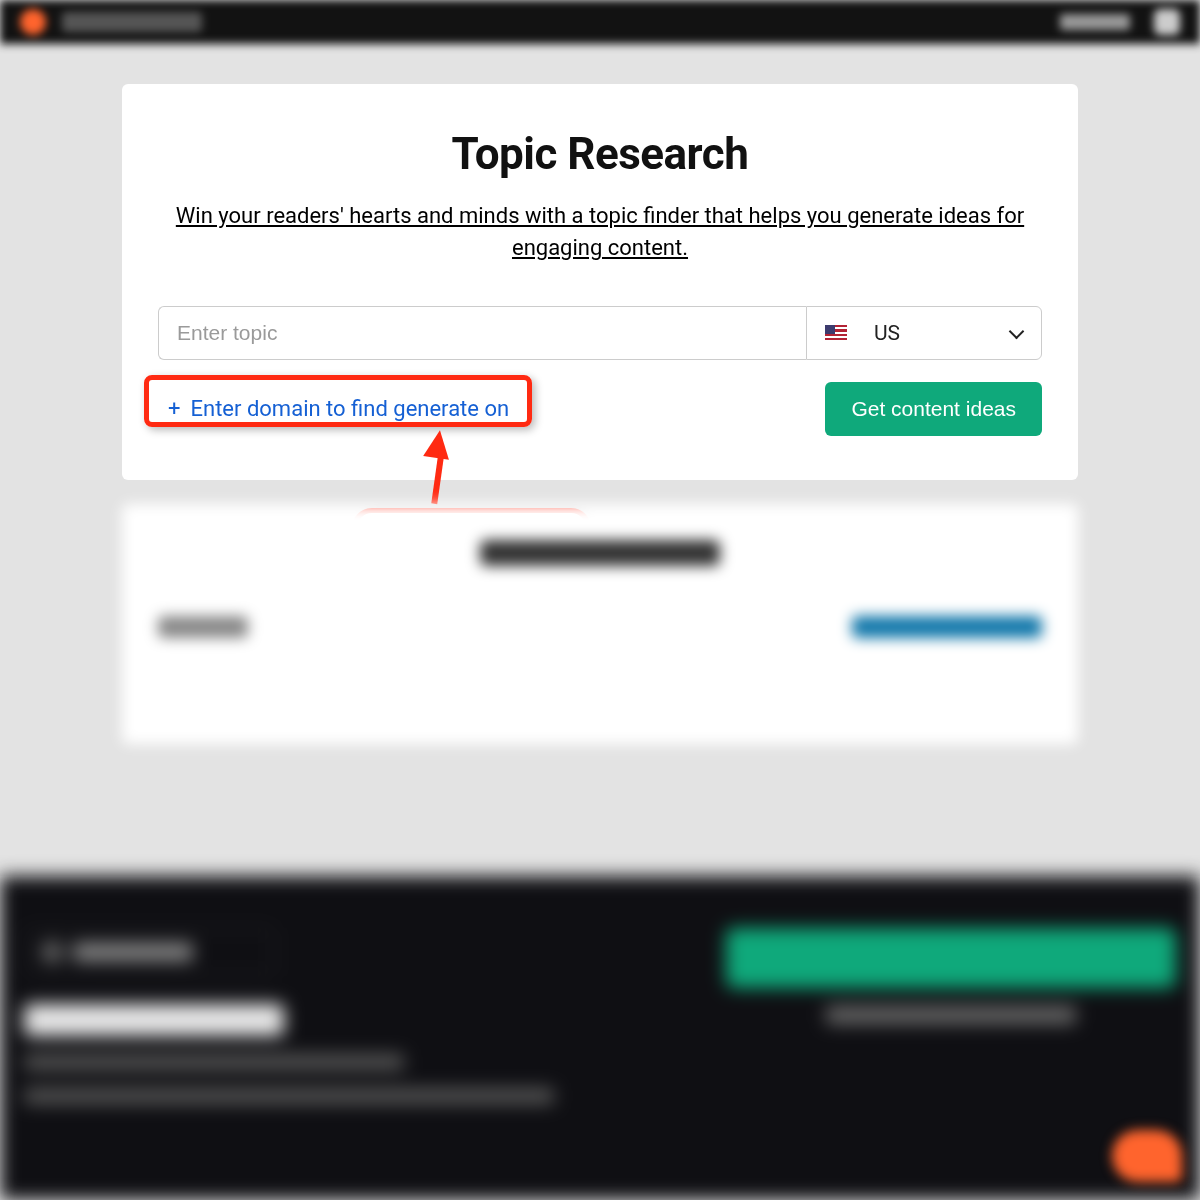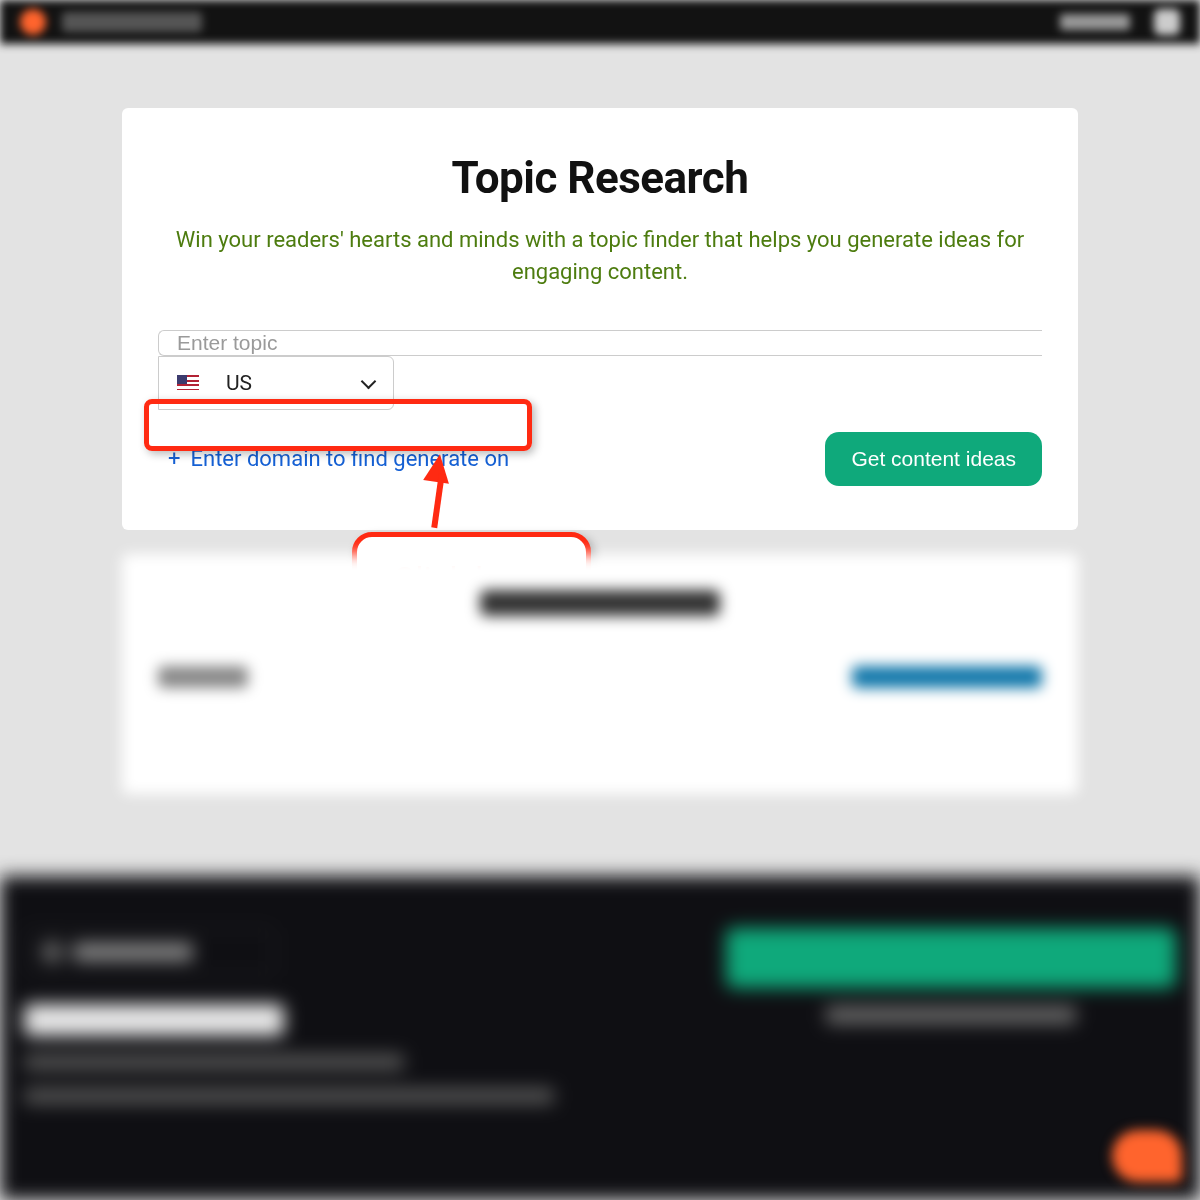--- a/index.html
+++ b/index.html
@@ -30,21 +30,21 @@
     .topbar-brand {
       width: 140px; height: 20px; background: #555; border-radius: 4px;
     }
     .topbar-right { display: flex; align-items: center; gap: 24px; }
     .topbar-menu { width: 70px; height: 16px; background: #999; border-radius: 3px; }
     .topbar-avatar { width: 26px; height: 26px; background: #ccc; border-radius: 6px; }
     
     
     .page-bg {
       background: #e3e3e3;
-      padding-top: 64px;
+      padding-top: 40px;
       height: 832px;
     }
     
     .card {
       width: 956px;
       margin: 0 auto;
       background: #fff;
       border-radius: 6px;
       padding: 44px 36px 44px 36px;
       position: relative;
@@ -54,32 +54,32 @@
       font-size: 44px;
       font-weight: 700;
       text-align: center;
       color: #111;
       margin-bottom: 20px;
       letter-spacing: -0.5px;
     }
     
     .page-subtitle {
       font-size: 22px;
-      color: #4d7c0f;
+      color: #000000;
       text-align: center;
       line-height: 1.45;
       margin: 0 auto 42px auto;
       max-width: 860px;
+      text-decoration: underline;
     }
     
     .search-row {
       display: flex;
       gap: 0;
       margin-bottom: 22px;
-      flex-direction: column;
     }
     
     .topic-input {
       flex: 1;
       height: 54px;
       border: 1px solid #ccc;
       border-right: none;
       border-radius: 6px 0 0 6px;
       font-size: 21px;
       padding: 0 18px;
@@ -154,21 +154,21 @@
     .plus-icon {
       font-size: 22px;
       margin-right: 10px;
       font-weight: 400;
     }
     
     .cta-button {
       background: #0fa97b;
       color: #fff;
       border: none;
-      border-radius: 14px;
+      border-radius: 6px;
       padding: 15px 26px;
       font-size: 21px;
       font-weight: 500;
       cursor: pointer;
     }
     
     
     .highlight-box {
       position: absolute;
       border: 5px solid #ff2a12;

